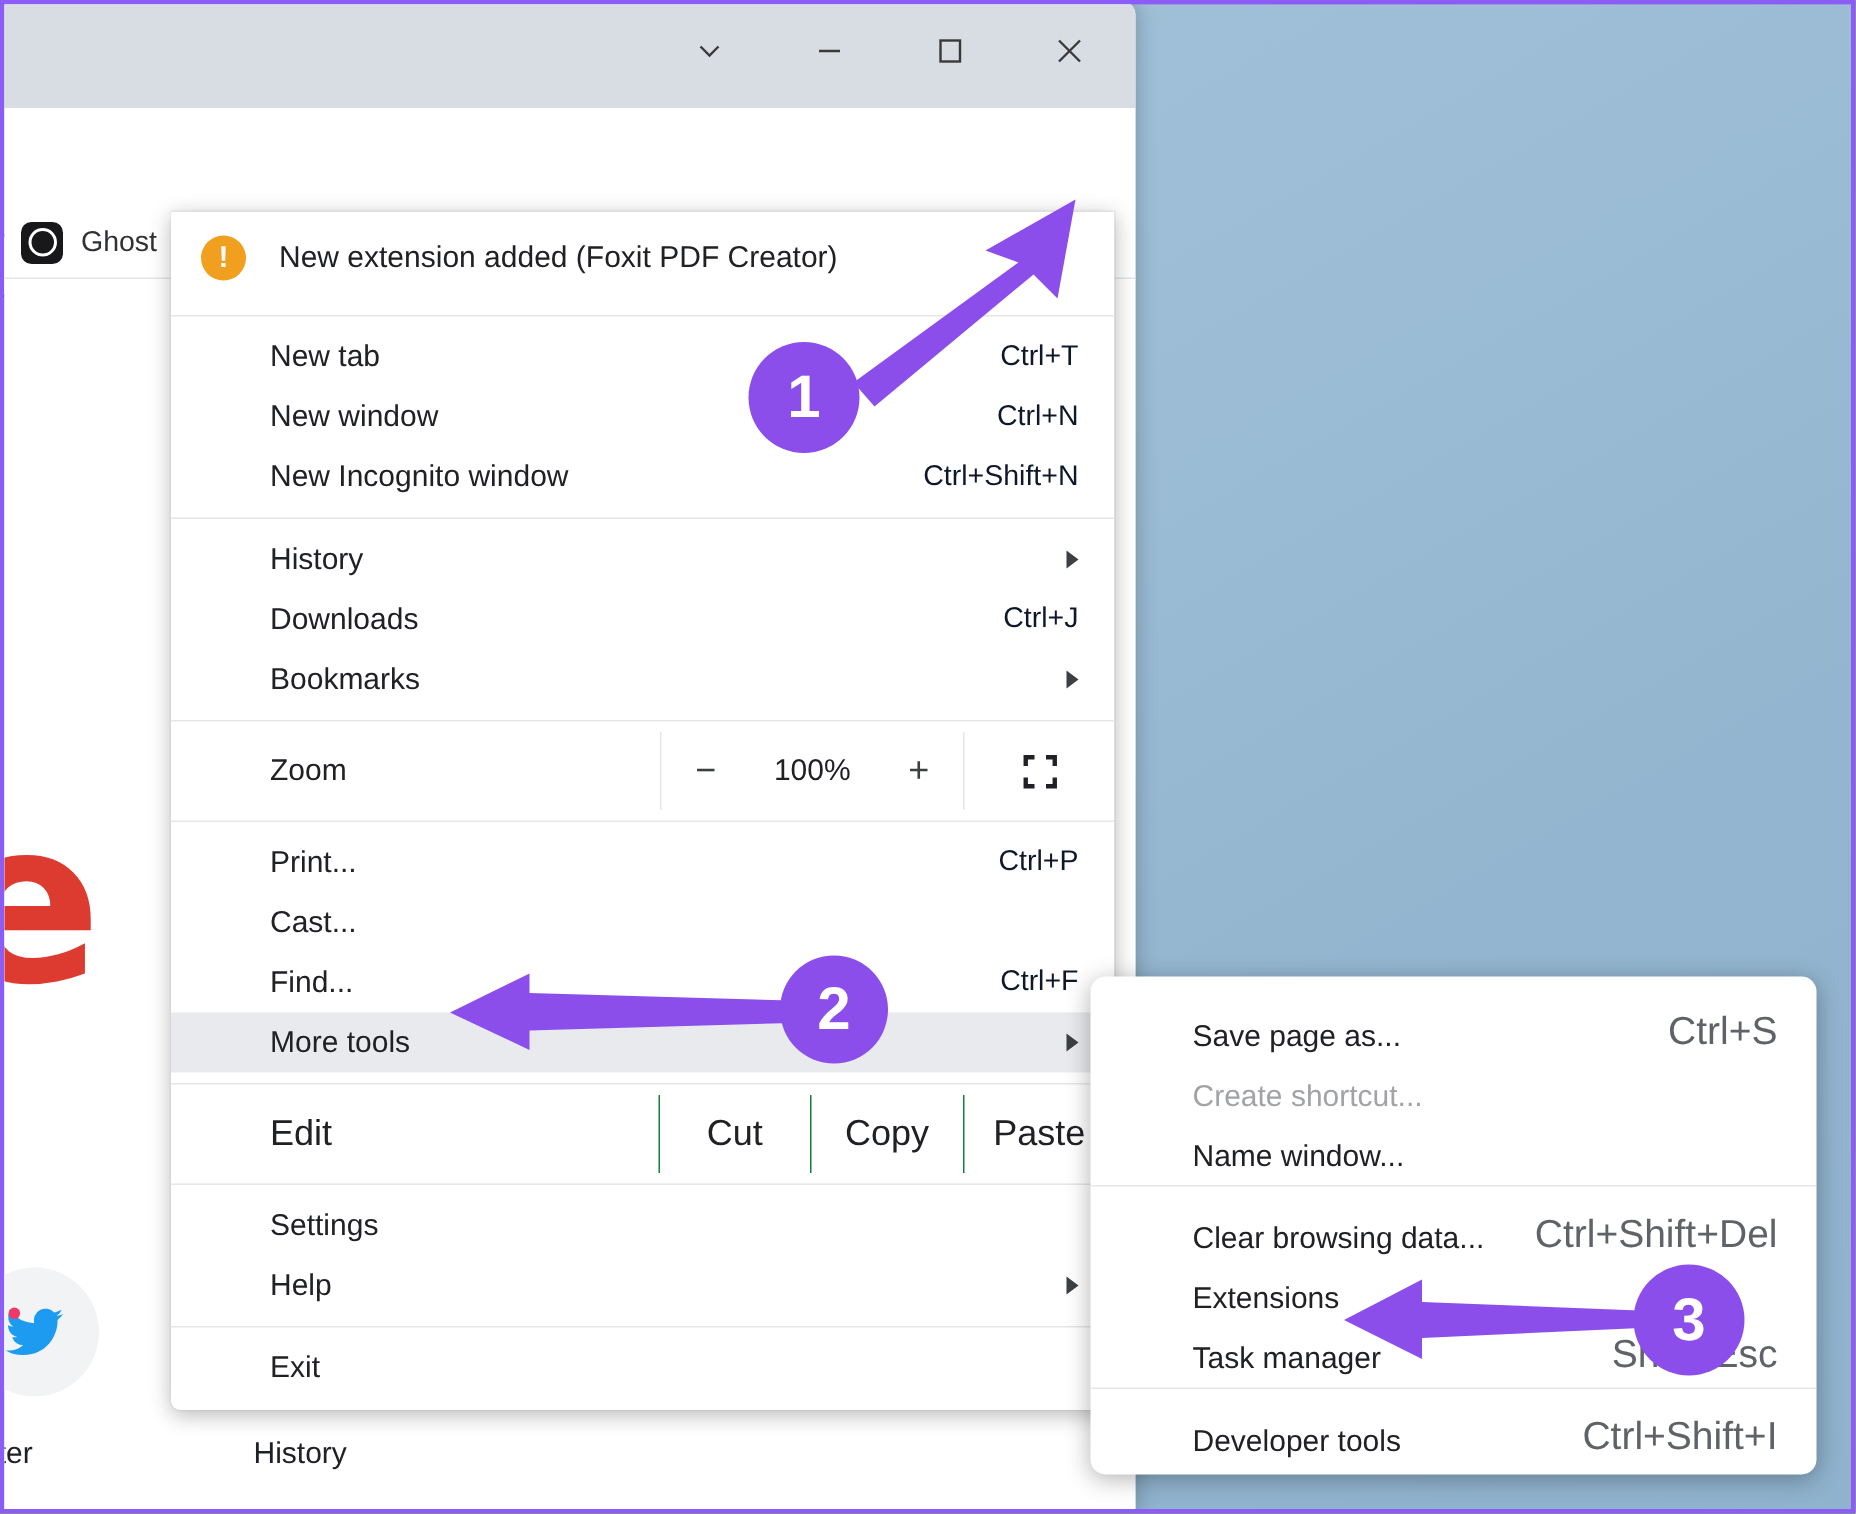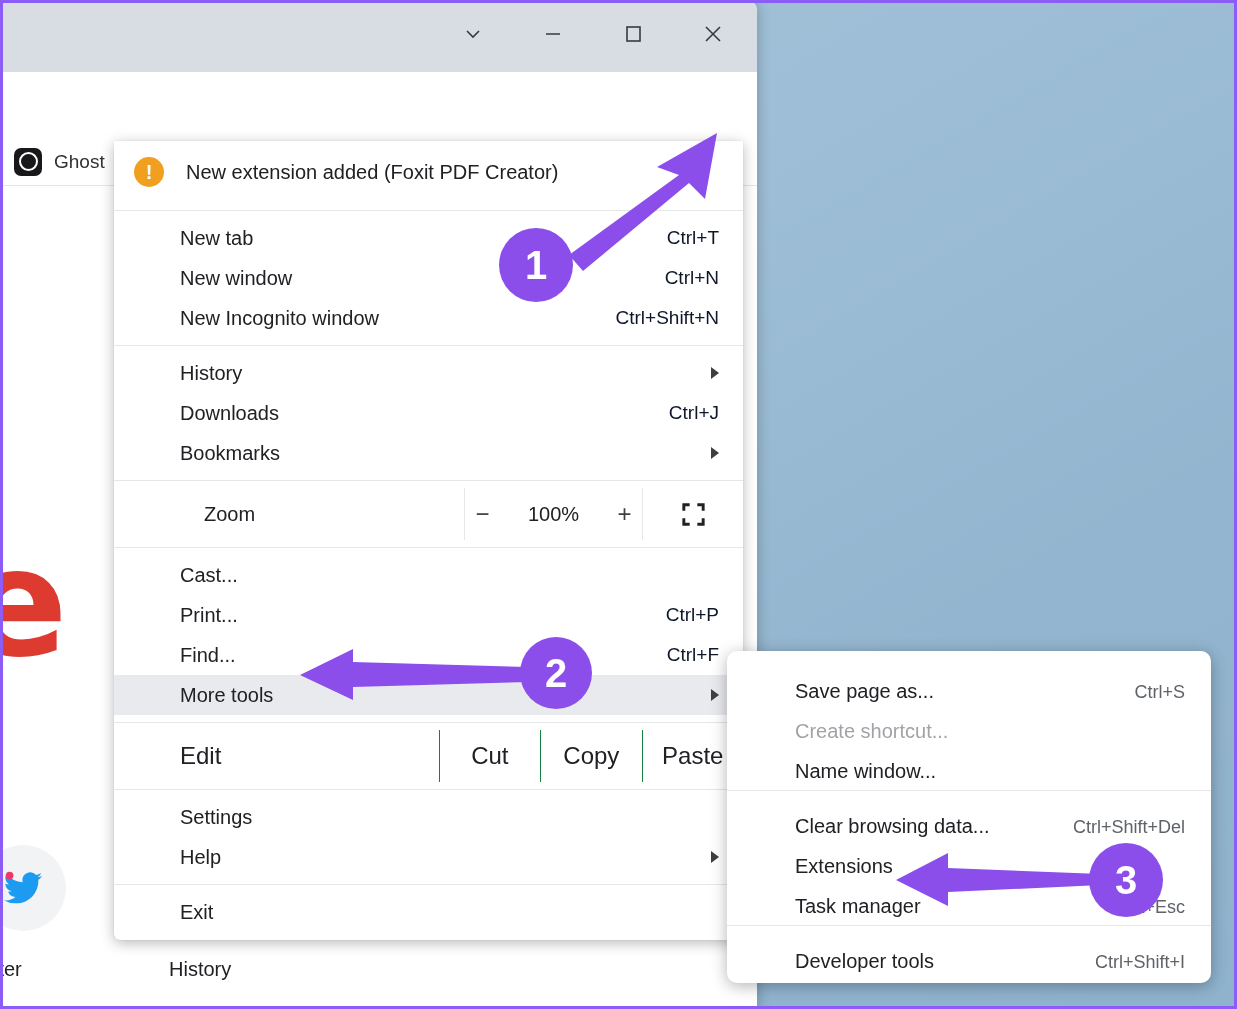--- a/index.html
+++ b/index.html
@@ -64,40 +64,40 @@
   .mi.hl{background:#e8eaed;}
   .mi .sc{margin-left:auto;color:#0f172a;font-size:19px;}
   .mi .caret{margin-left:auto;width:0;height:0;border-left:8px solid #3c4043;
     border-top:6px solid transparent;border-bottom:6px solid transparent;}
   .notif{height:62px;display:flex;align-items:center;padding:0 24px 0 20px;
     box-sizing:border-box;font-size:20px;color:#202124;}
   .warn{width:30px;height:30px;border-radius:50%;background:#f0a01e;margin-right:22px;
     display:flex;align-items:center;justify-content:center;color:#fff;font-size:20px;
     font-weight:700;flex:none;line-height:1;}
   .sep{height:1px;background:#e4e6e8;margin:7px 0;}
-  .zoomrow{height:52px;display:flex;align-items:center;font-size:20px;color:#202124;padding-left:24px;}
+  .zoomrow{height:52px;display:flex;align-items:center;font-size:20px;color:#202124;}
   .zoomrow .zl{width:326px;padding-left:66px;box-sizing:border-box;}
   .zoomrow .zctl{flex:1;display:flex;align-items:center;justify-content:center;gap:30px;
     border-left:1px solid #e4e6e8;border-right:1px solid #e4e6e8;height:100%;}
   .zoomrow .zfs{width:100px;display:flex;align-items:center;justify-content:center;}
   .zoomrow .pct{min-width:68px;text-align:center;}
   .zsym{font-size:24px;color:#3c4043;}
   .editrow{height:52px;display:flex;align-items:center;font-size:24px;color:#202124;}
   .editrow .el{width:326px;padding-left:66px;box-sizing:border-box;}
   .editrow .eb{width:101px;text-align:center;border-left:1px solid #15803d;
     height:100%;display:flex;align-items:center;justify-content:center;}
   
   .submenu{position:absolute;left:724px;top:648px;width:484px;background:#fff;
     border-radius:10px;box-shadow:0 3px 16px rgba(0,0,0,.3);overflow:hidden;
     padding:12px 0 10px;}
   .smi{position:relative;height:40px;display:flex;align-items:flex-end;
     padding:0 26px 0 68px;box-sizing:border-box;font-size:20px;color:#202124;
     white-space:nowrap;}
   .smi.dis{color:#a1a3a7;}
-  .smi .sc{margin-left:auto;color:#5f6368;font-size:18px;}
+  .smi .sc{margin-left:auto;color:#5f6368;font-size:26px;}
   
   .ann{position:absolute;pointer-events:none;}
   .badge{position:absolute;border-radius:50%;background:#8b4eeb;color:#fff;
     display:flex;align-items:center;justify-content:center;font-size:40px;
     font-weight:700;font-family:"Liberation Sans",sans-serif;}
 </style>
 </head>
 <body>
 
 <div id="root">
@@ -261,25 +261,25 @@
       <span class="zfs">
         <svg width="27" height="27" viewBox="0 0 24 24" fill="none" stroke="#202124" stroke-width="2.6">
           <path d="M3.4 8.6V3.4h5.2M15.4 3.4h5.2v5.2M20.6 15.4v5.2h-5.2M8.6 20.6H3.4v-5.2"></path>
         </svg>
       </span>
     </div>
 
     <div class="sep"></div>
 
     <div class="mi">
-      <span>Cast...</span>
-    </div>
-    <div class="mi">
       <span>Print...</span>
       <span class="sc">Ctrl+P</span>
+    </div>
+    <div class="mi">
+      <span>Cast...</span>
     </div>
     <div class="mi">
       <span>Find...</span>
       <span class="sc">Ctrl+F</span>
     </div>
     <div class="mi hl">
       <span>More tools</span>
       <span class="caret"></span>
     </div>
 

